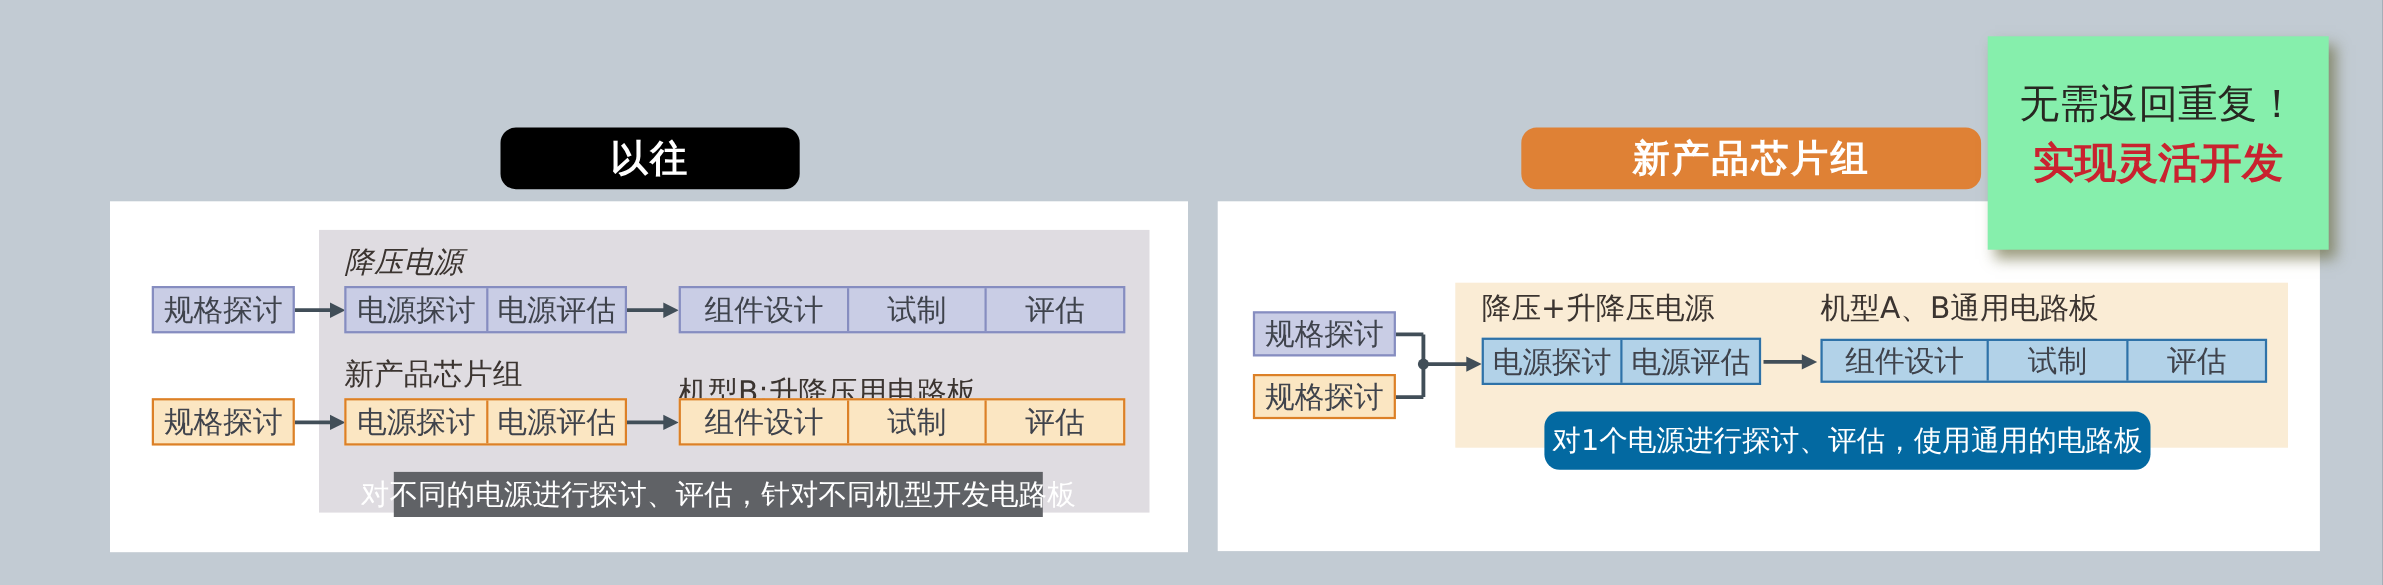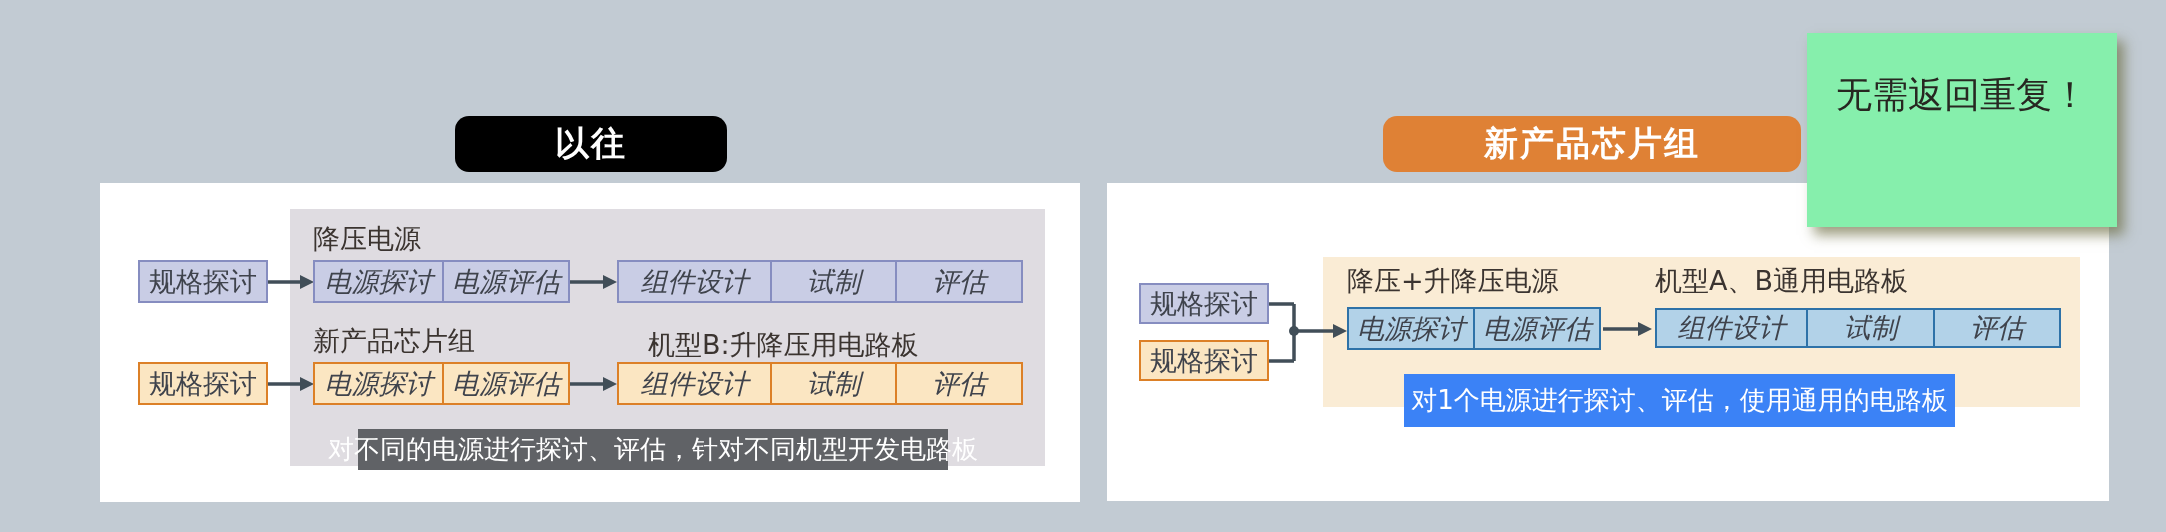--- a/index.html
+++ b/index.html
@@ -16,39 +16,39 @@
   .badge{
     border-radius:14px;color:#ffffff;font-weight:bold;font-size:34px;
     display:flex;align-items:center;justify-content:center;letter-spacing:2px;
   }
   .badge.gray{background:#000000;}
   .badge.orange{background:#df8135;}
   .flowbox{
     display:flex;align-items:center;justify-content:center;
     font-size:27px;white-space:nowrap;box-sizing:border-box;border:2px solid;
   }
-  .unit{display:flex;box-sizing:border-box;border:2px solid;font-style:italic;}
+  .unit{display:flex;box-sizing:border-box;border:2px solid;}
   .unit .cell{
     display:flex;align-items:center;justify-content:center;
     font-size:27px;white-space:nowrap;box-sizing:border-box;
   }
   .unit .cell + .cell{border-left:2px solid;}
   .purple{background:#c9cde5;border-color:#868dc0;}
   .purple .cell + .cell{border-color:#868dc0;}
   .orangebx{background:#fbe6c2;border-color:#dc8027;}
   .orangebx .cell + .cell{border-color:#dc8027;}
   .bluebx{background:#b2d2e8;border-color:#2e72a8;}
   .bluebx .cell + .cell{border-color:#2e72a8;}
   .rowlabel{font-size:27px;color:#3b3430;white-space:nowrap;line-height:30px;}
   .caption{
     color:#ffffff;font-size:26px;display:flex;align-items:center;justify-content:center;
     white-space:nowrap;
   }
   .caption.gray{background:#606266;}
-  .caption.orange{background:#3b82f6;}
+  .caption.orange{background:#0369a1;border-radius:14px;}
   .callout{
     background:#86efac;text-align:center;padding-top:36px;box-sizing:border-box;
     box-shadow:7px 8px 12px rgba(105,105,60,0.65);
   }
   .callout .l1{font-size:36px;color:#272721;line-height:52px;white-space:nowrap;}
   .callout .l2{font-size:38px;color:#c9222f;font-weight:bold;line-height:54px;white-space:nowrap;}
   svg{display:block;}
 </style>
 </head>
 <body>
@@ -56,21 +56,21 @@
 <div class="canvas">
 
   <div class="abs badge gray" style="left:455px;top:116px;width:272px;height:56px;">
     <span>以往</span>
   </div>
 
   <div class="abs panel-white" style="left:100px;top:183px;width:980px;height:319px;"></div>
 
   <div class="abs panel-inner-gray" style="left:290px;top:209px;width:755px;height:257px;"></div>
 
-  <div class="abs rowlabel" style="left:313px;top:224px;">降压电源</div>
+  <div class="abs rowlabel" style="left:313px;top:224px;font-style:italic;">降压电源</div>
 
   <div class="abs flowbox purple" style="left:138px;top:260px;width:130px;height:43px;">
     <span>规格探讨</span>
   </div>
 
   <svg class="abs" style="left:268px;top:274px;" width="46" height="16" viewBox="0 0 46 16">
     <line x1="0" y1="8" x2="33" y2="8" stroke="#414e58" stroke-width="3.5"></line>
     <polygon points="32,1 46,8 32,15" fill="#414e58"></polygon>
   </svg>
 
@@ -84,21 +84,21 @@
     <polygon points="33,1 47,8 33,15" fill="#414e58"></polygon>
   </svg>
 
   <div class="abs unit purple" style="left:617px;top:260px;height:43px;">
     <div class="cell" style="width:151px;">组件设计</div>
     <div class="cell" style="width:125px;">试制</div>
     <div class="cell" style="width:126px;">评估</div>
   </div>
 
   <div class="abs rowlabel" style="left:313px;top:326px;">新产品芯片组</div>
-  <div class="abs rowlabel" style="left:617px;top:330px;margin-left:31px;">机型B:升降压用电路板</div>
+  <div class="abs rowlabel" style="left:617px;top:342px;">机型B:升降压用电路板</div>
 
   <div class="abs flowbox orangebx" style="left:138px;top:362px;width:130px;height:43px;">
     <span>规格探讨</span>
   </div>
 
   <svg class="abs" style="left:268px;top:376px;" width="46" height="16" viewBox="0 0 46 16">
     <line x1="0" y1="8" x2="33" y2="8" stroke="#414e58" stroke-width="3.5"></line>
     <polygon points="32,1 46,8 32,15" fill="#414e58"></polygon>
   </svg>
 
@@ -161,15 +161,16 @@
     <div class="cell" style="width:127px;">试制</div>
     <div class="cell" style="width:126px;">评估</div>
   </div>
 
   <div class="abs caption orange" style="left:1404px;top:374px;width:551px;height:53px;">
     <span>对1个电源进行探讨、评估，使用通用的电路板</span>
   </div>
 
   <div class="abs callout" style="left:1807px;top:33px;width:310px;height:194px;">
     <div class="l1">无需返回重复！</div>
+    <div class="l2">实现灵活开发</div>
   </div>
 
 </div>
 
 </body></html>

